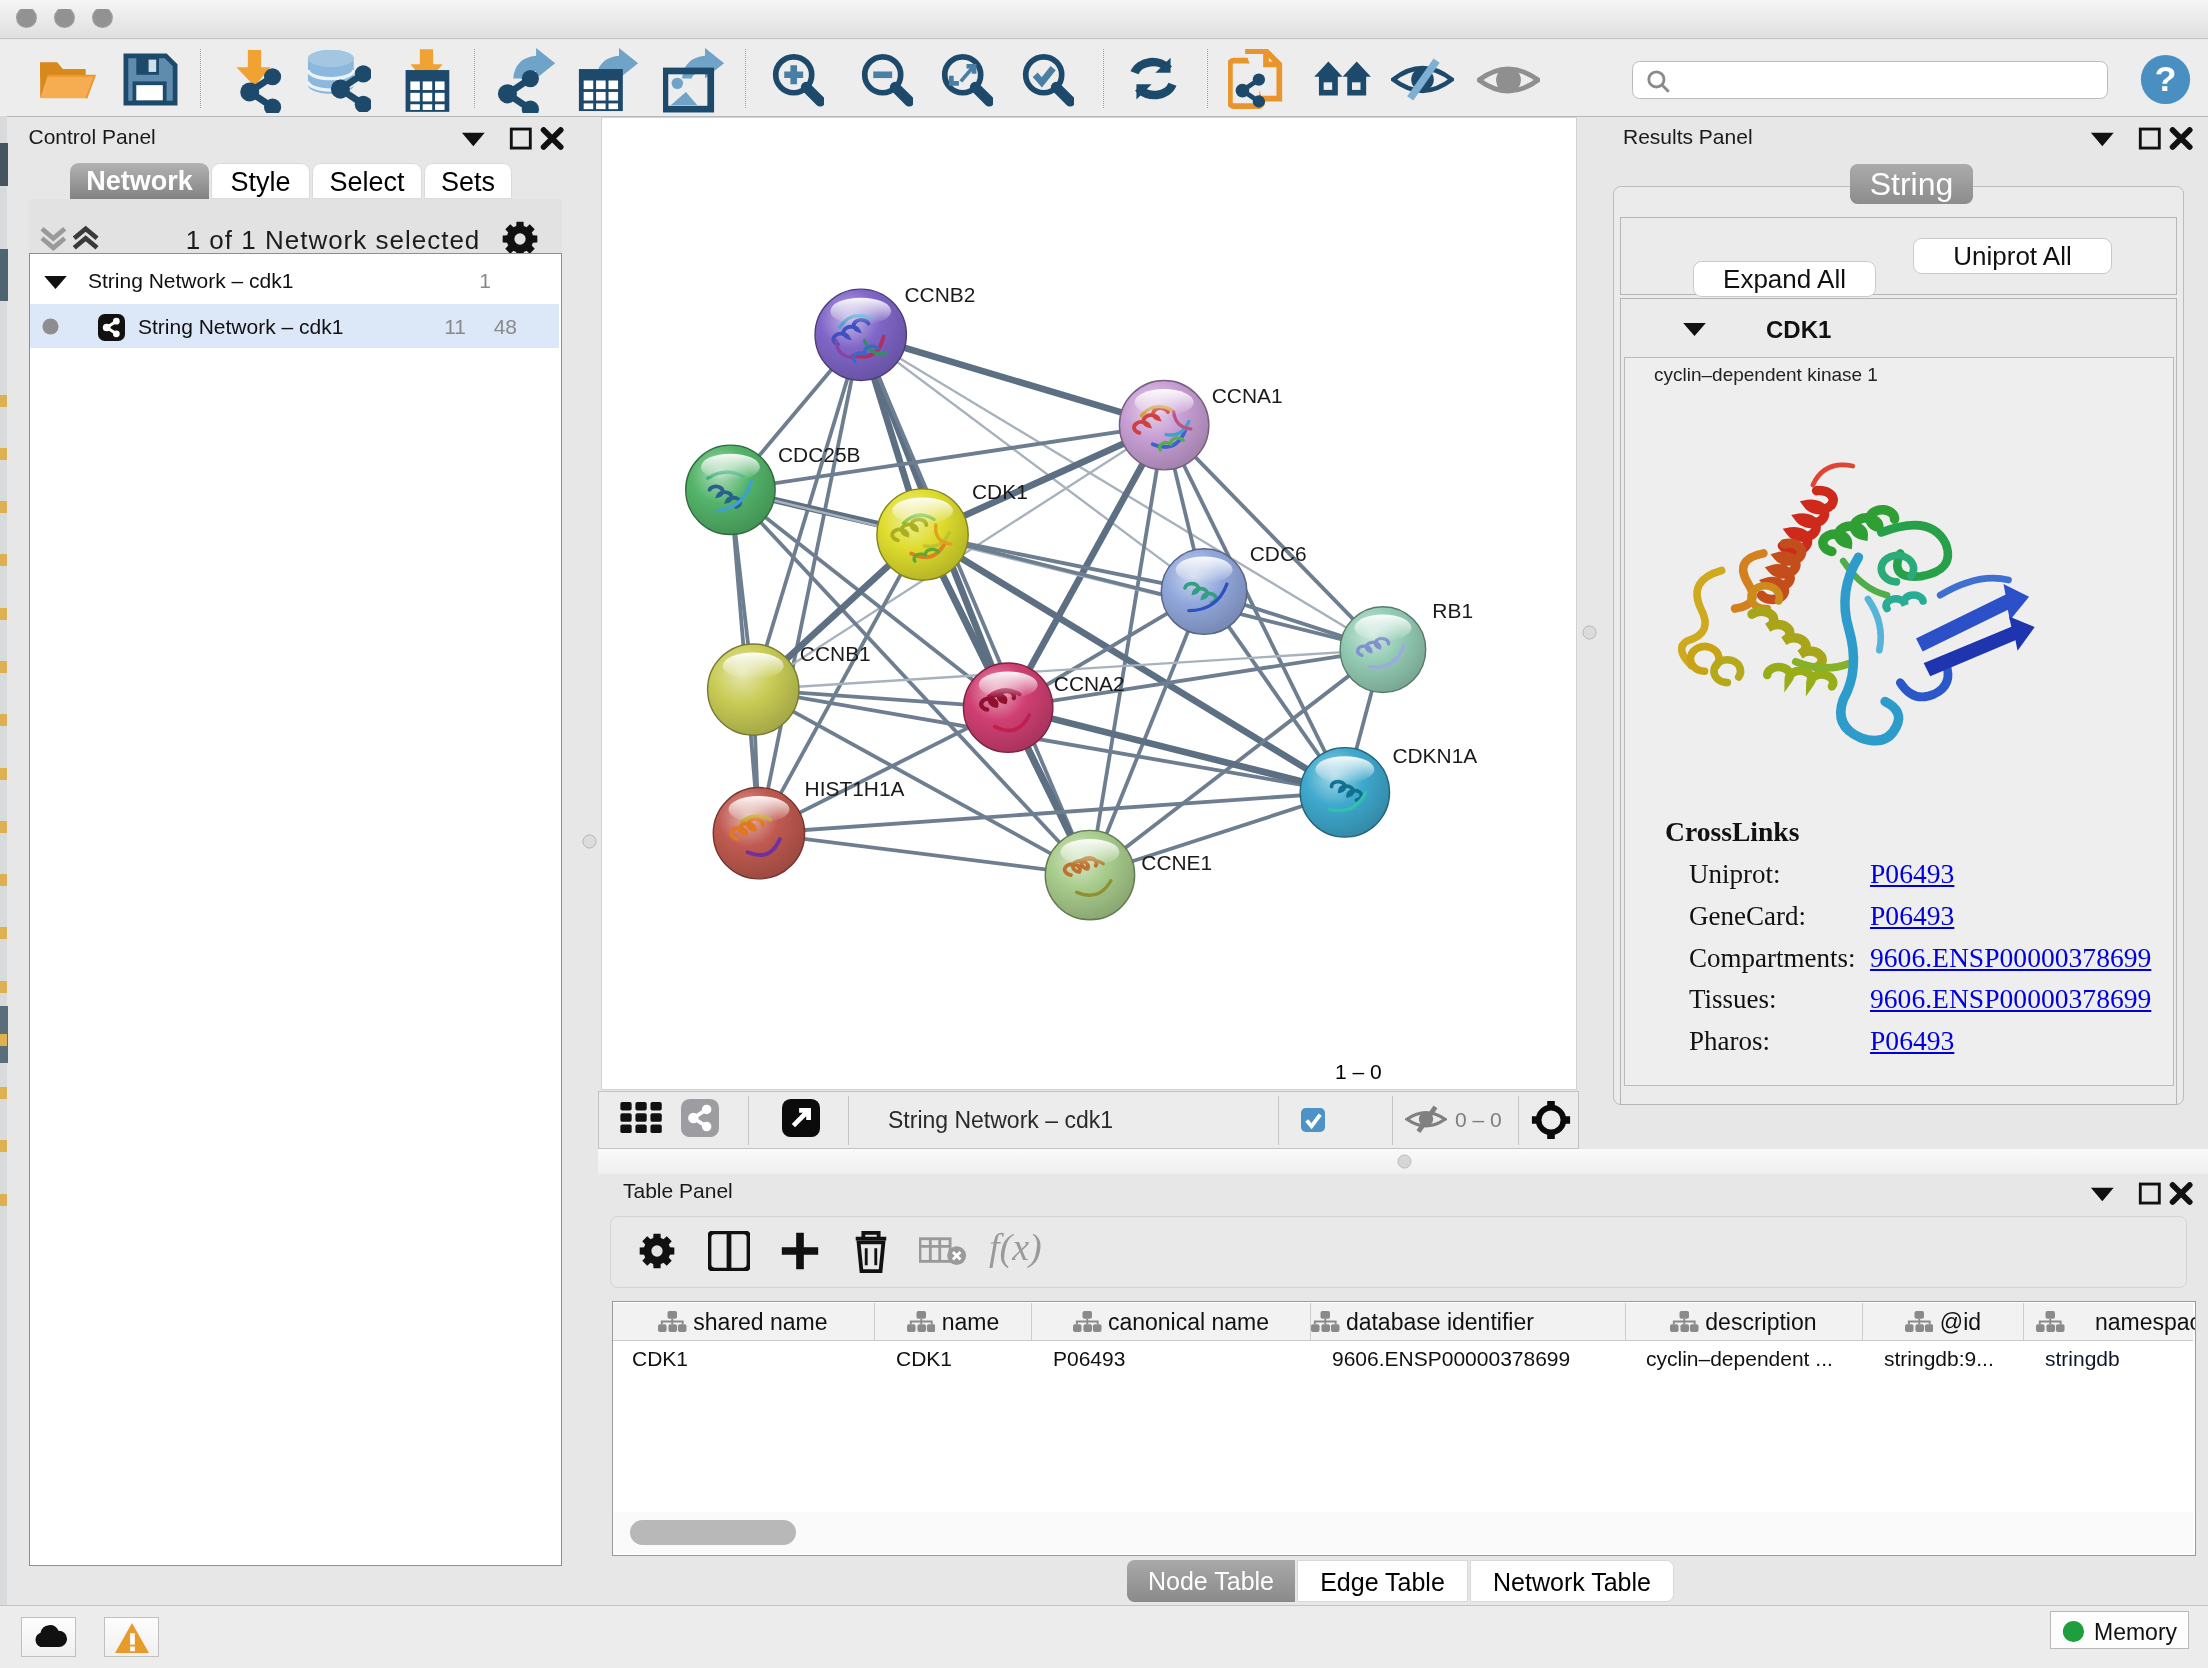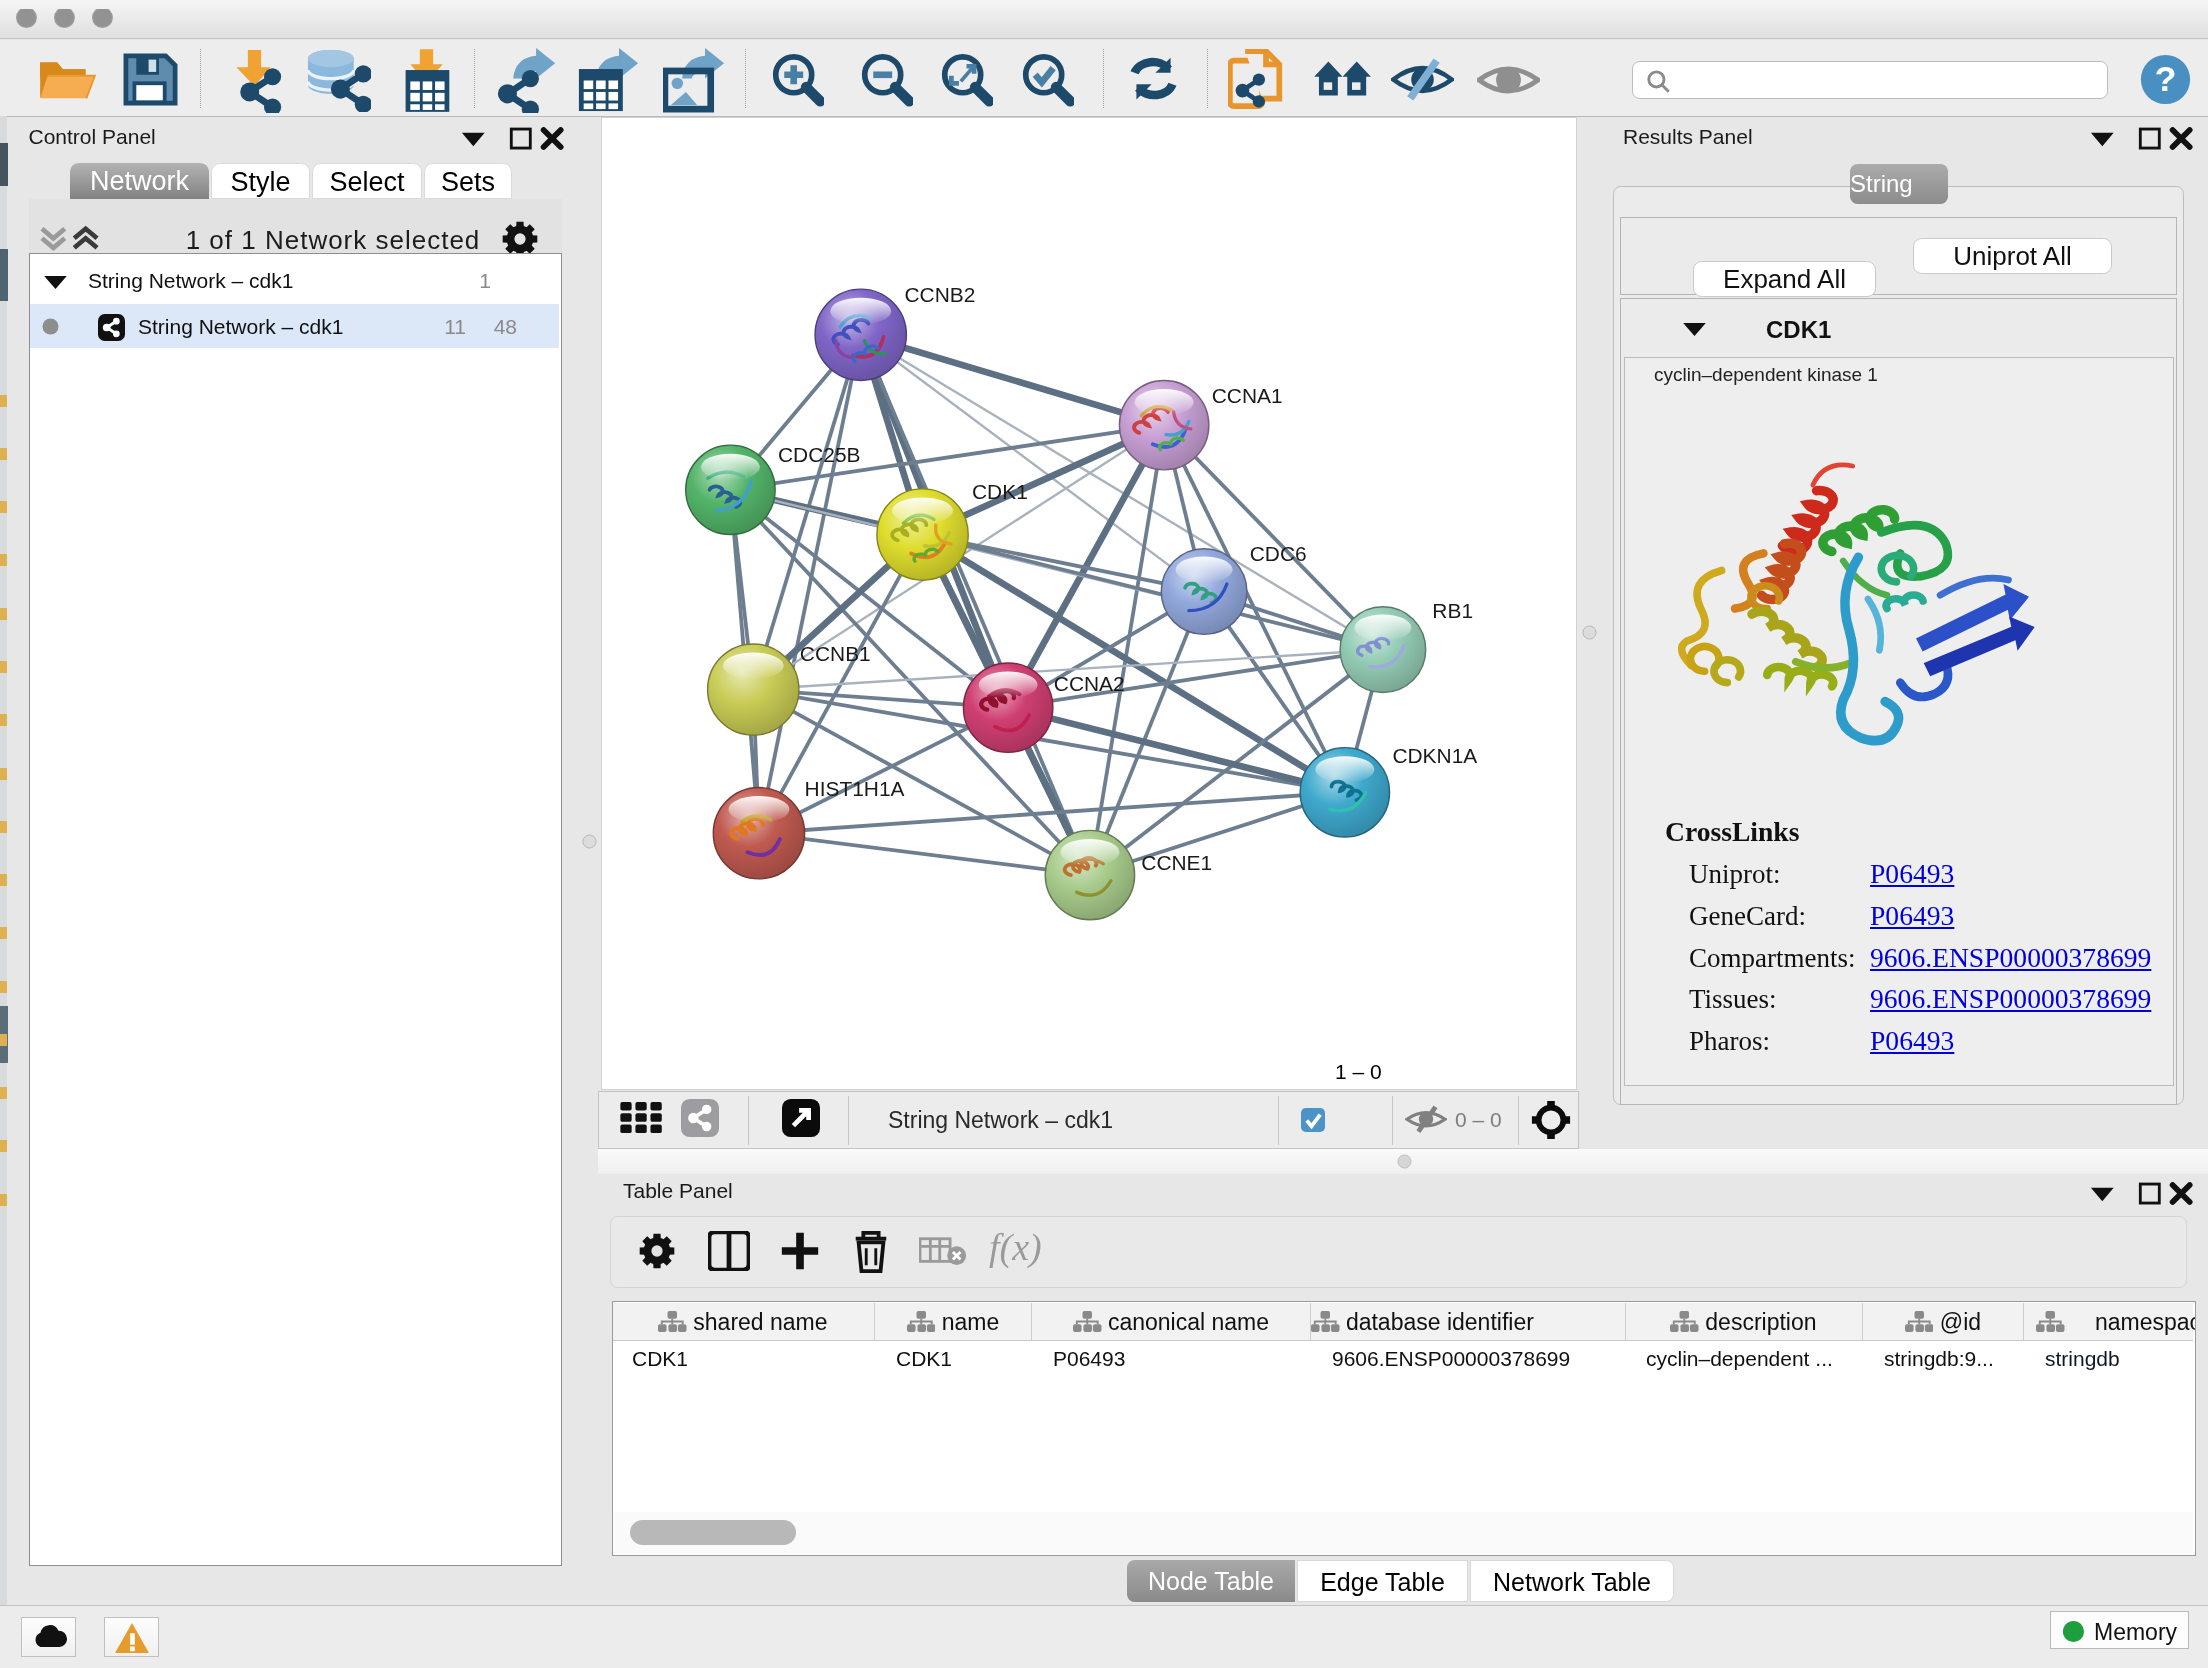--- a/index.html
+++ b/index.html
@@ -220,21 +220,21 @@
 <div class="abs" style="left:0;top:1140px;width:6.7px;height:12.4px;background:#ddb052;"></div>
 <div class="abs" style="left:0;top:1194px;width:6.7px;height:12.4px;background:#ddb052;"></div>
 
 <div class="abs panel-title" style="left:28.5px;top:125px;">Control Panel</div>
 <svg class="icon" style="left:460px;top:127px" width="114" height="25" viewBox="0 0 120 26">
  <path d="M2 6 l24 0 -12 14 z" fill="#111"></path>
  <rect x="54" y="2" width="20" height="20" fill="none" stroke="#111" stroke-width="3"></rect>
  <path d="M88 3 l18 18 M106 3 l-18 18" stroke="#111" stroke-width="6" stroke-linecap="round"></path>
 </svg>
 
-<div class="abs" style="left:70px;top:163px;width:139px;height:36px;background:linear-gradient(#b3b3b3,#828282);border-radius:8.6px 8.6px 0 0;color:#fff;text-align:center;font-size:27px;line-height:36px;">Network</div>
+<div class="abs" style="left:70px;top:163px;width:139px;height:36px;background:linear-gradient(#b3b3b3,#828282);border-radius:8.6px 8.6px 0 0;color:#fff;text-align:center;font-size:27px;line-height:36px;font-weight:bold;">Network</div>
 <div class="abs" style="left:211px;top:163px;width:99px;height:36px;background:#fff;border:1px solid #dadada;border-radius:8.6px 8.6px 0 0;text-align:center;font-size:27px;line-height:36px;">Style</div>
 <div class="abs" style="left:312px;top:163px;width:110px;height:36px;background:#fff;border:1px solid #dadada;border-radius:8.6px 8.6px 0 0;text-align:center;font-size:27px;line-height:36px;">Select</div>
 <div class="abs" style="left:424px;top:163px;width:88px;height:36px;background:#fff;border:1px solid #dadada;border-radius:8.6px 8.6px 0 0;text-align:center;font-size:27px;line-height:36px;">Sets</div>
 <div class="abs" style="left:28.5px;top:199px;width:533px;height:54px;background:#e2e2e2;"></div>
 <svg class="icon" style="left:38px;top:225px" width="63" height="28.5" viewBox="0 0 66 30">
  <g fill="none" stroke="#9a9a9a" stroke-width="5">
         <path d="M4 4 l12 10 12-10 M4 14 l12 10 12-10"></path>
       </g>
  <g fill="none" stroke="#3a3a3a" stroke-width="5">
         <path d="M38 14 l12 -10 12 10 M38 24 l12 -10 12 10"></path>
@@ -628,21 +628,21 @@
       <circle cx="8" cy="8" r="7" fill="#dcdcdc" stroke="#b5b5b5" stroke-width="1"></circle>
     </svg>
 
 <div class="abs panel-title" style="left:1623px;top:125px;">Results Panel</div>
 <svg class="icon" style="left:2089px;top:127px" width="114" height="25" viewBox="0 0 120 26">
  <path d="M2 6 l24 0 -12 14 z" fill="#111"></path>
  <rect x="54" y="2" width="20" height="20" fill="none" stroke="#111" stroke-width="3"></rect>
  <path d="M88 3 l18 18 M106 3 l-18 18" stroke="#111" stroke-width="6" stroke-linecap="round"></path>
 </svg>
 <div class="abs" style="left:1613px;top:186px;width:571px;height:919px;background:#ebebeb;border:1.9px solid #bdbdbd;border-radius:7.6px;"></div>
-<div class="abs" style="left:1850px;top:164px;width:98px;height:40px;background:linear-gradient(#ababab,#8c8c8c);border-radius:7.6px;color:#fff;text-align:left;font-size:24px;line-height:40px;">String</div>
+<div class="abs" style="left:1850px;top:164px;width:123px;height:40px;background:linear-gradient(#ababab,#8c8c8c);border-radius:7.6px;color:#fff;text-align:center;font-size:32px;line-height:40px;">String</div>
 <div class="abs" style="left:1620px;top:217px;width:557px;height:78px;background:#ebebeb;border:1px solid #b5b5b5;"></div>
 <div class="wbtn" style="left:1693px;top:238px;width:183px;height:36px;line-height:34px;font-size:26px;margin-top:23px;">Expand All</div>
 <div class="wbtn" style="left:1913px;top:238px;width:199px;height:36px;line-height:34px;font-size:26px;">Uniprot All</div>
 <div class="abs" style="left:1620px;top:298px;width:557px;height:807px;background:#ebebeb;border:1px solid #b5b5b5;"></div>
 <svg class="icon" style="left:1682px;top:321px" width="25" height="17" viewBox="0 0 26 18">
       <path d="M1 2 l24 0 -12 14 z" fill="#111"></path>
     </svg>
 <div class="abs" style="left:1766px;top:316px;font-size:24px;font-weight:bold;color:#111;">CDK1</div>
 <div class="abs" style="left:1624px;top:357px;width:550px;height:729px;background:#eeeeee;border:1px solid #bbbbbb;"></div>
 <div class="abs" style="left:1654px;top:364px;font-size:19px;color:#222;">cyclin–dependent kinase 1</div>

